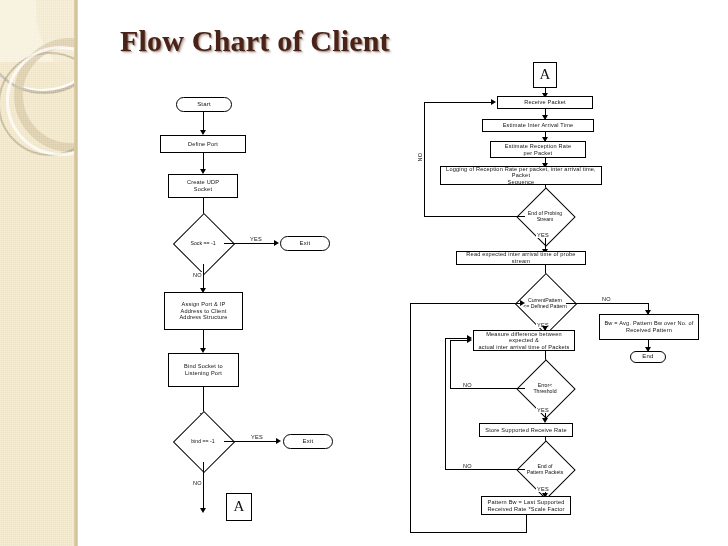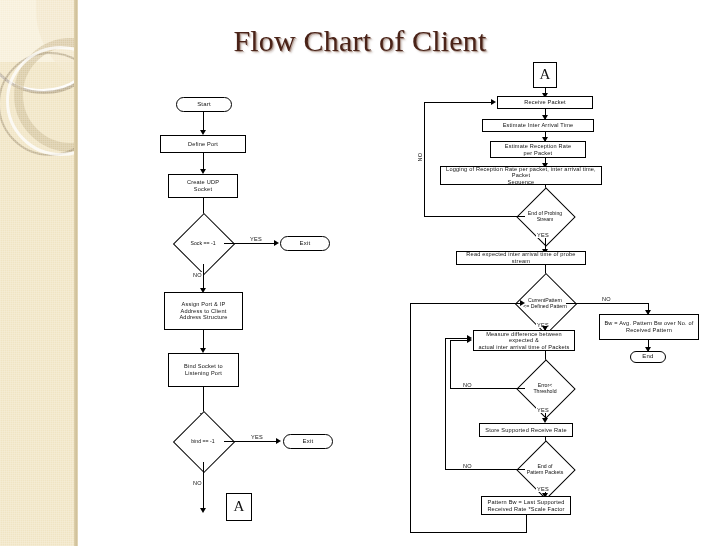--- a/index.html
+++ b/index.html
@@ -21,22 +21,22 @@
   .ring{position:absolute;border-radius:50%;}
   .ring1{left:-24px;top:-40px;width:126px;height:126px;border:3px solid rgba(255,255,255,.92);}
   .ring2{left:-20px;top:-34px;width:122px;height:122px;border:3px solid rgba(150,132,100,.55);}
   .ring3{left:14px;top:38px;width:96px;height:96px;border:9px solid rgba(203,185,146,.62);}
   .ring4{left:-2px;top:52px;width:100px;height:100px;border:2px solid rgba(150,132,100,.5);}
   .ring5{left:6px;top:46px;width:104px;height:104px;border:3px solid rgba(255,255,255,.75);}
   .blob{position:absolute;left:36px;top:-30px;width:90px;height:120px;
         background:rgba(241,230,200,.75);border-radius:0 0 0 80px;}
 
   
-  .title{position:absolute;left:120px;top:24px;width:480px;text-align:center;
-         font-family:"Liberation Serif",serif;font-weight:normal;font-size:30px;
+  .title{position:absolute;left:120px;top:24px;width:480px;
+         font-family:"Liberation Serif",serif;font-weight:bold;font-size:30px;
          color:#4a2318;letter-spacing:.2px;
          text-shadow:1px 1px 0 rgba(140,110,95,.55), 2px 2px 2px rgba(120,90,75,.35);
          white-space:nowrap;}
 
   
   .node{position:absolute;box-sizing:border-box;border:1px solid #000;background:#fff;
         display:flex;align-items:center;justify-content:center;text-align:center;
         color:#111;line-height:1.18;letter-spacing:.2px;}
   .proc{font-size:5.6px;}
   .term{border-radius:999px;font-size:6px;}

